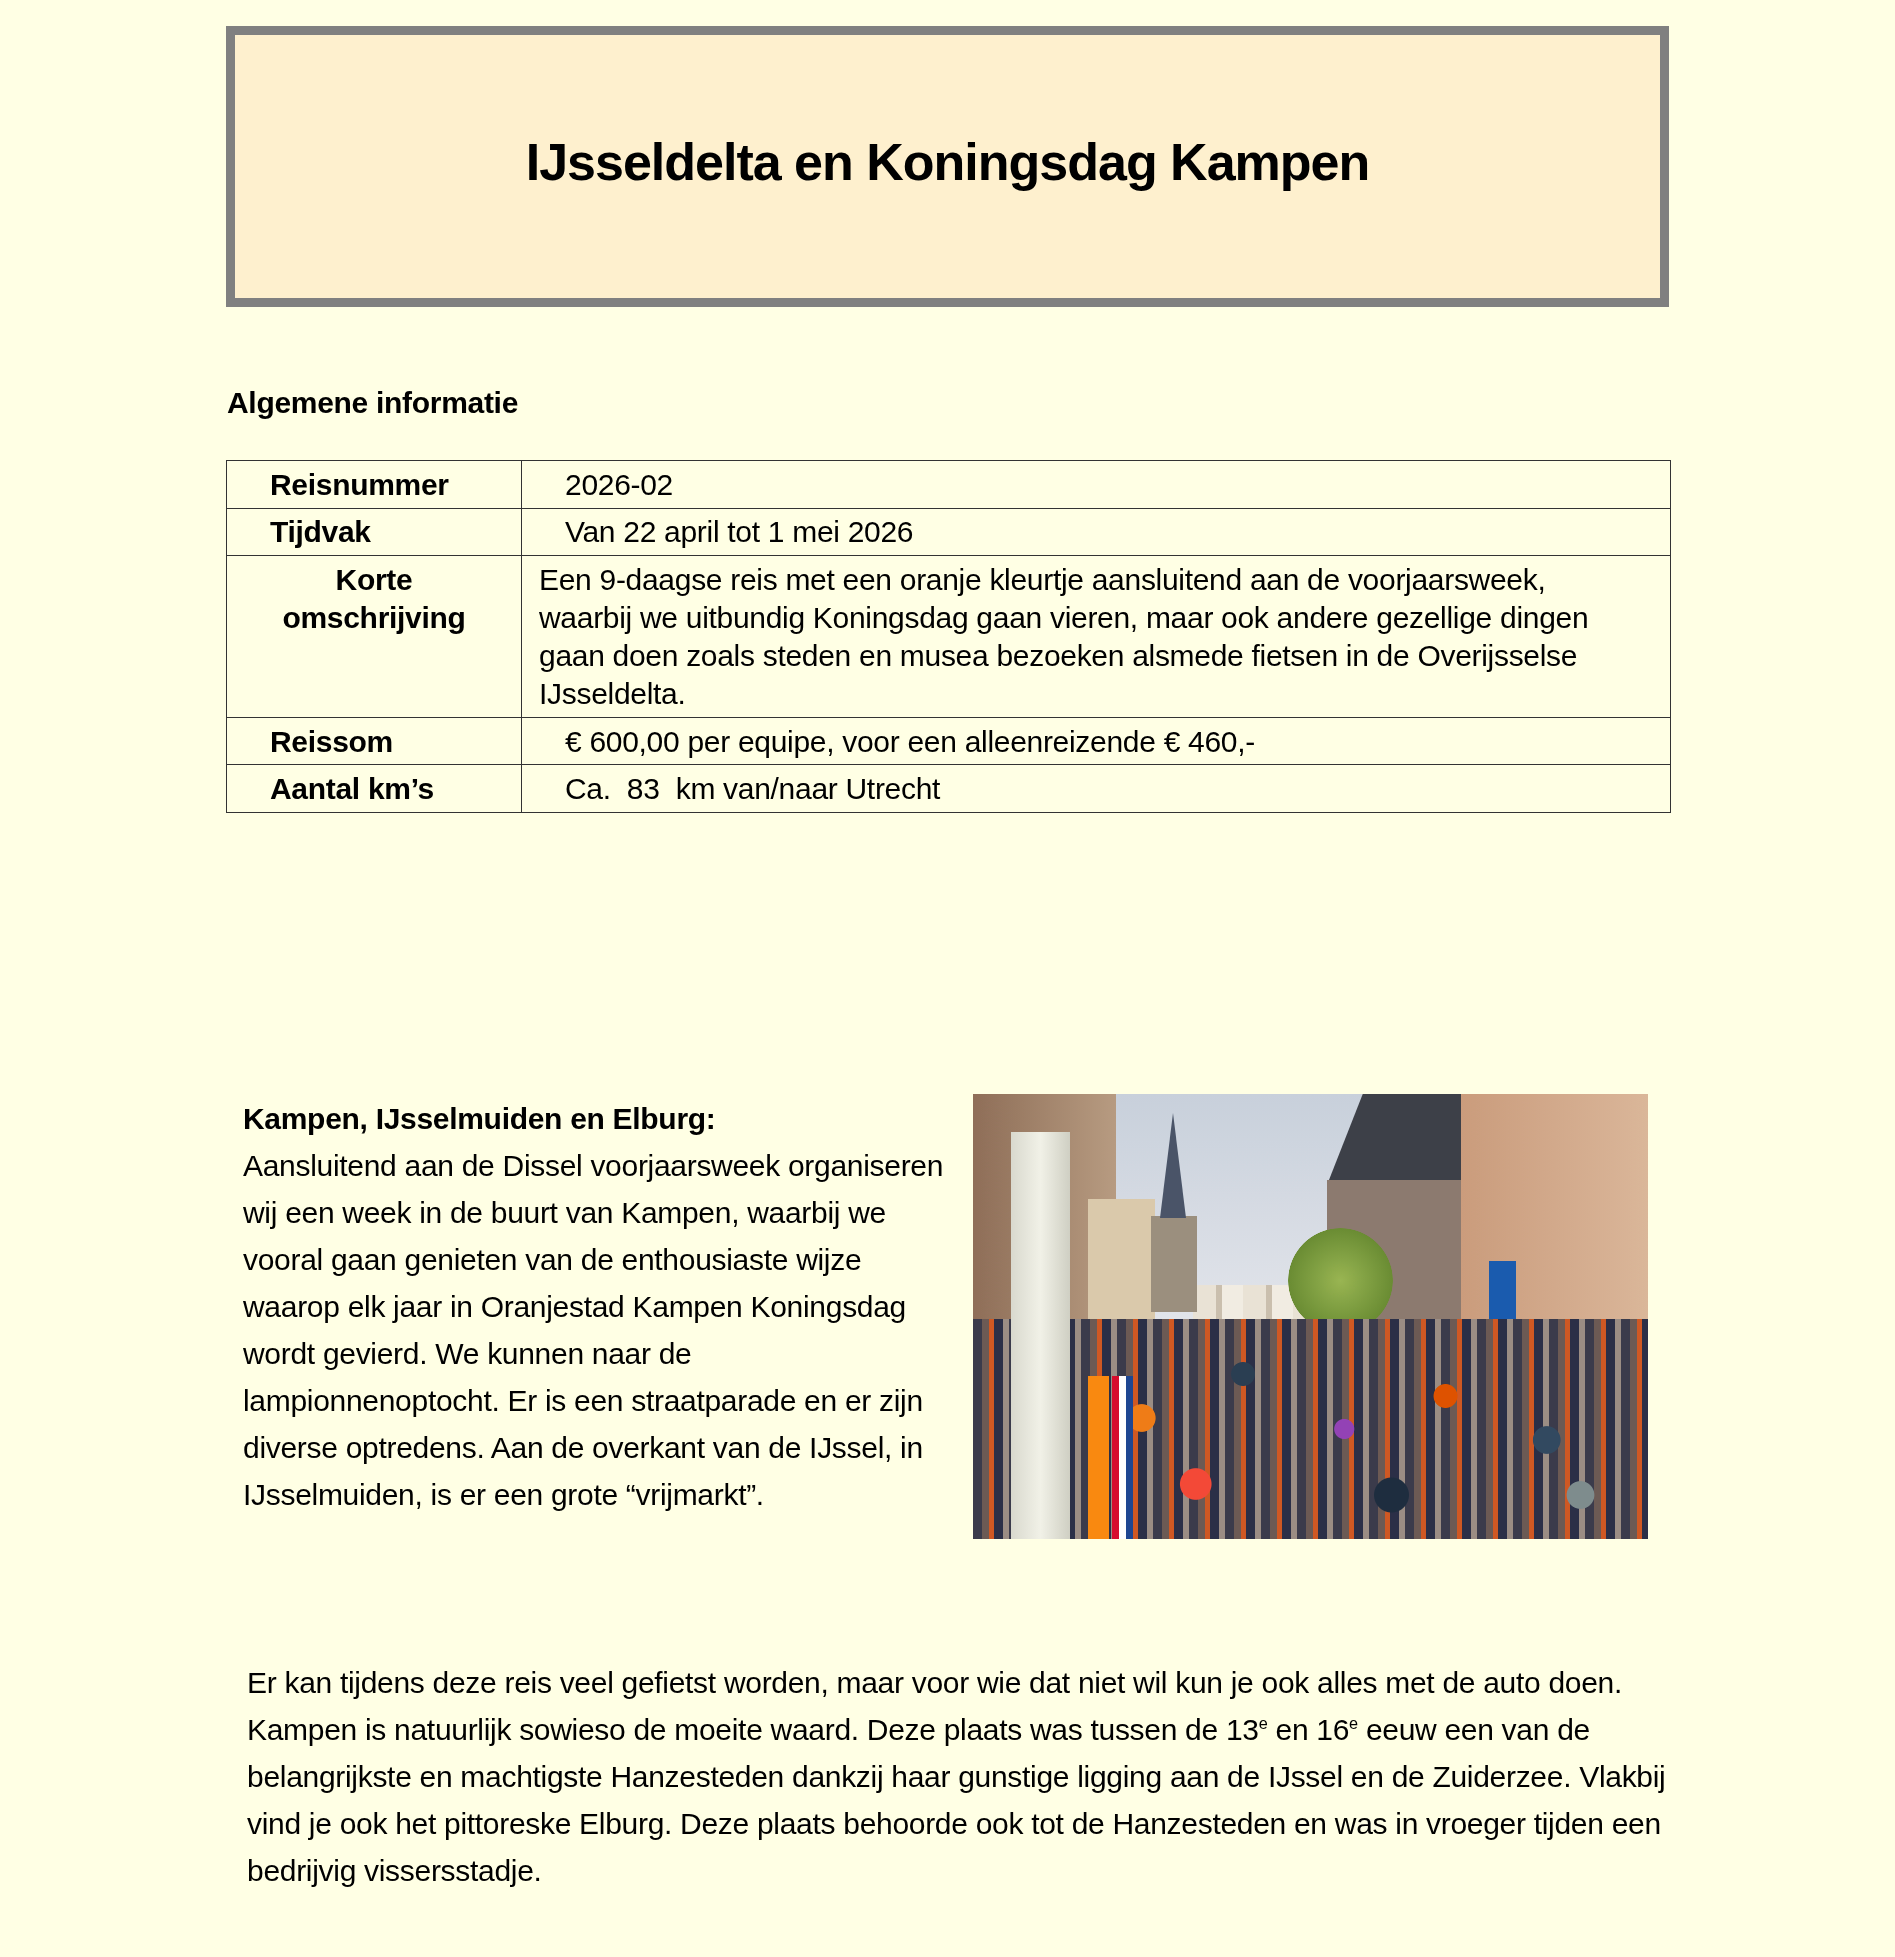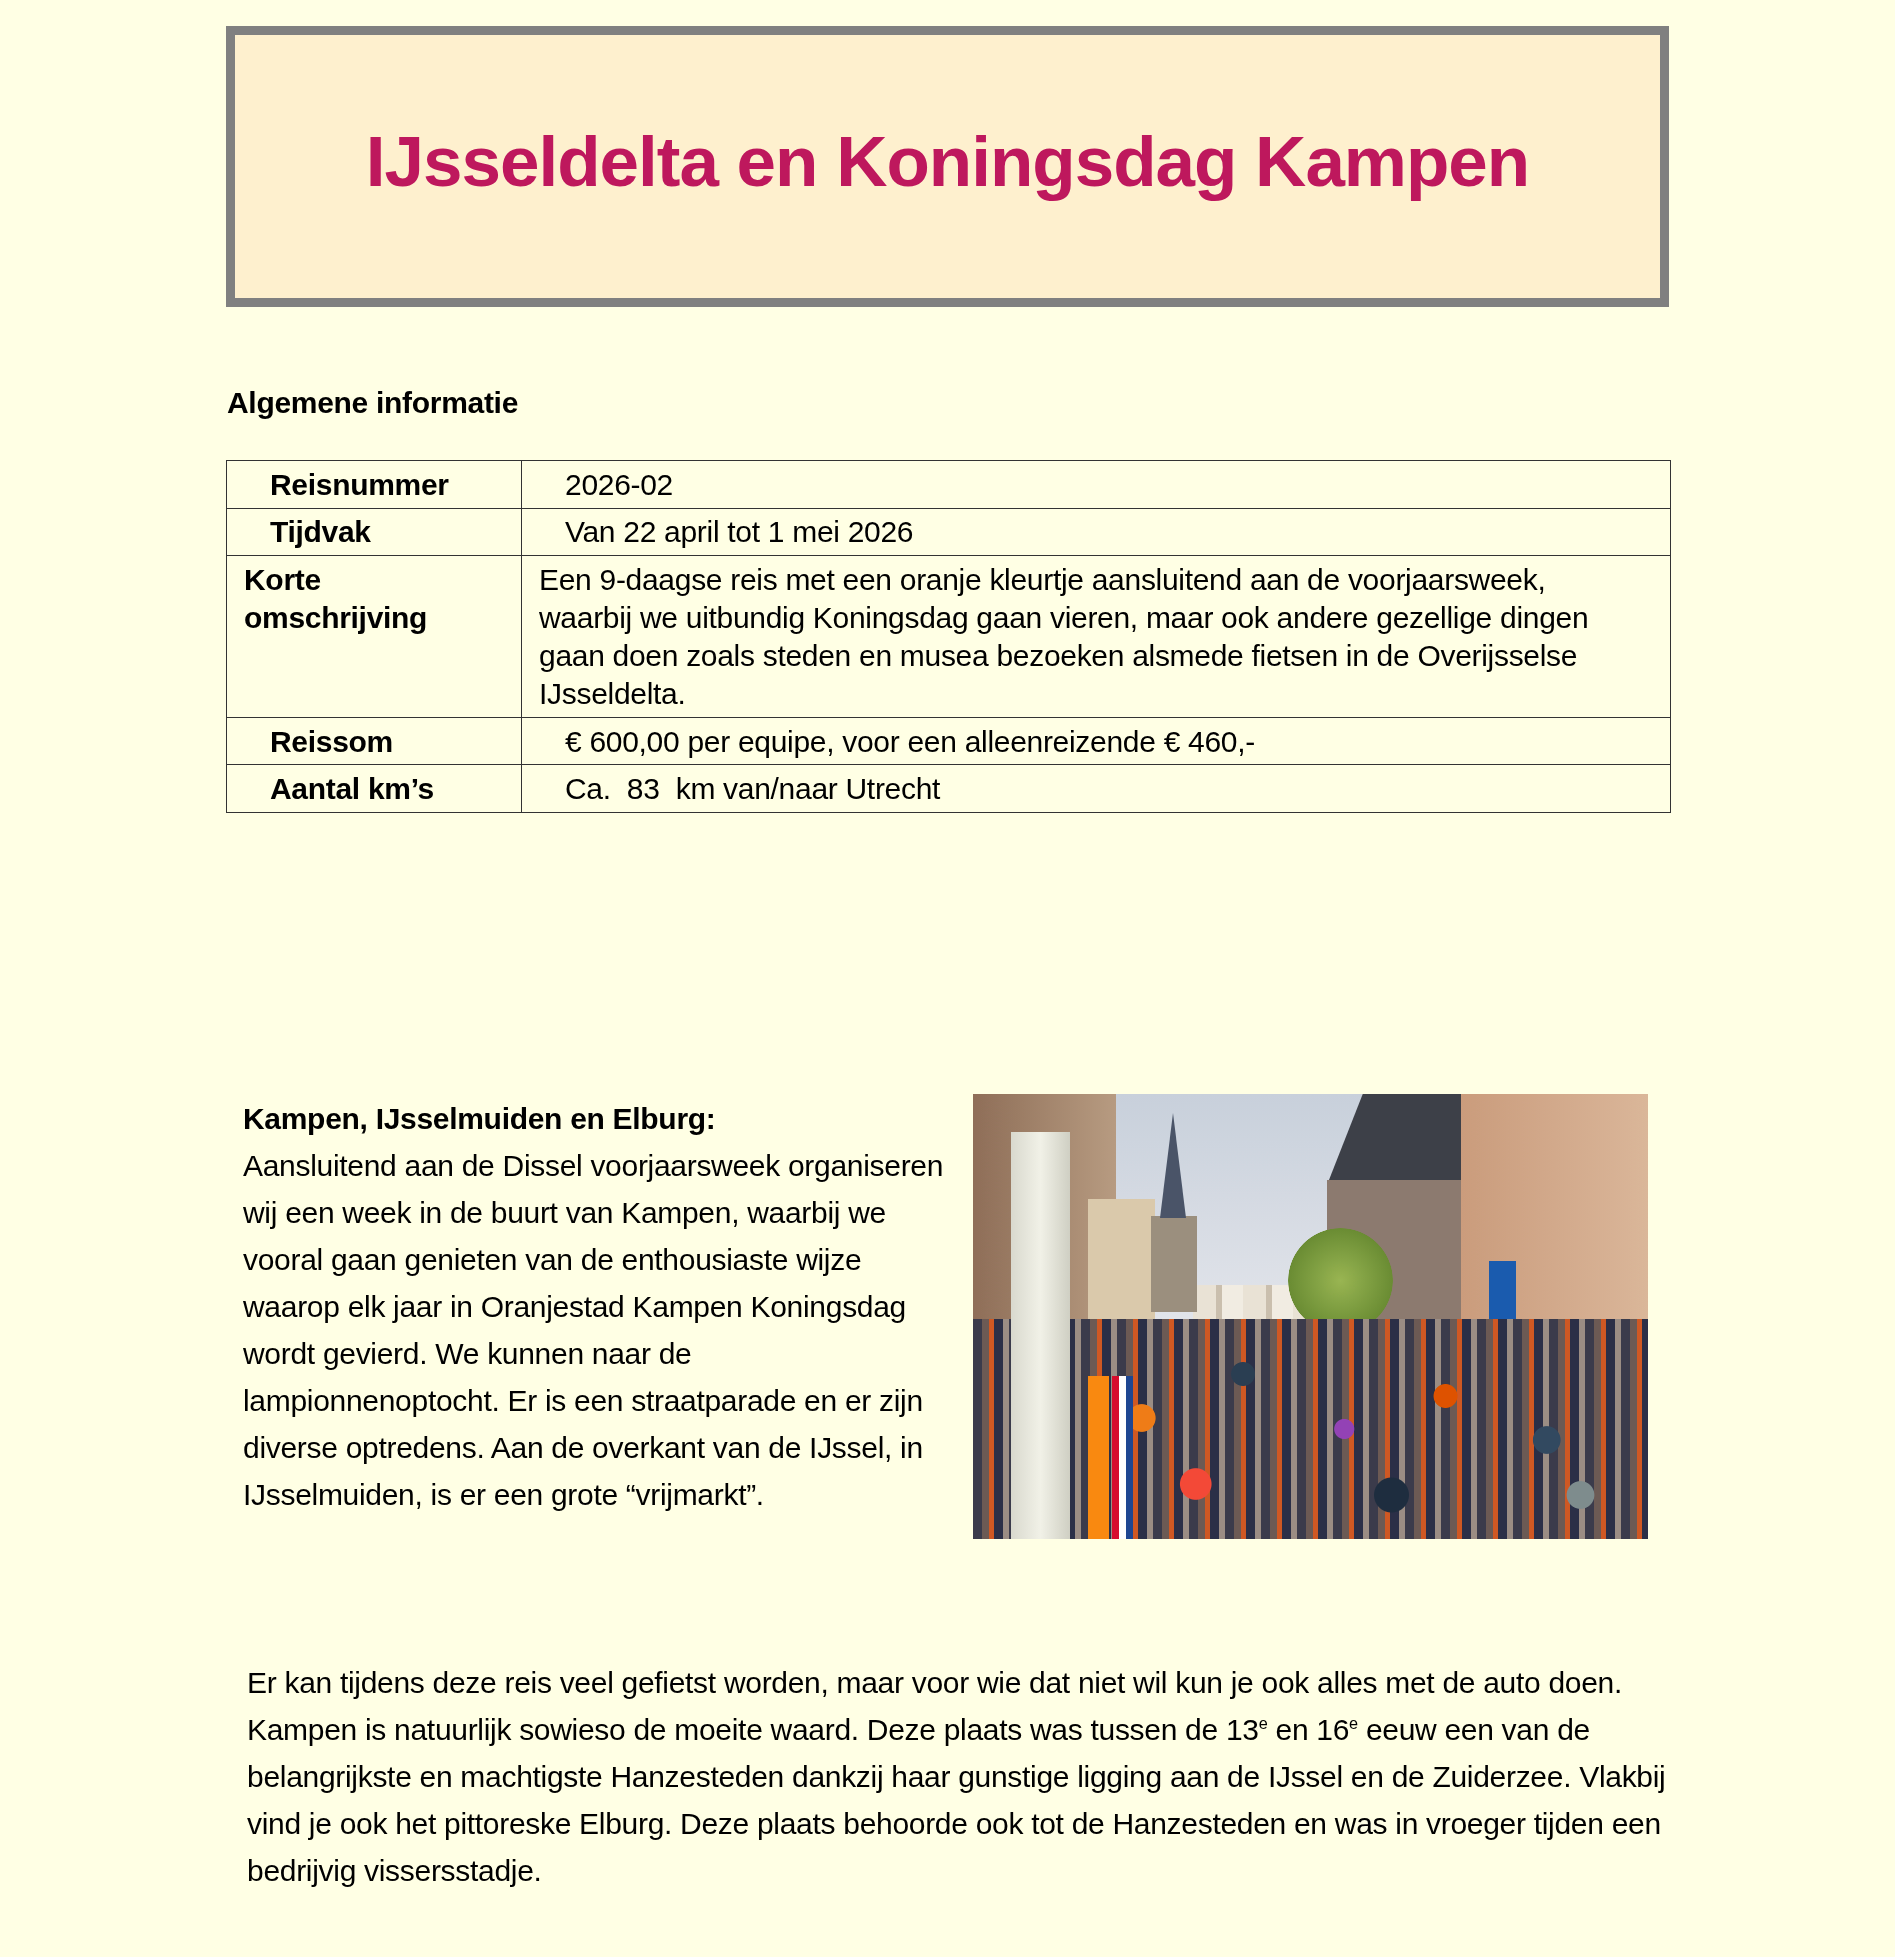--- a/index.html
+++ b/index.html
@@ -11,22 +11,22 @@
     position:relative;
   }
   .title-box {
     position:absolute; left:226px; top:26px; width:1425px; height:263px;
     border:9.6px solid #808080;
     background:#FEF0CE;
     display:flex; align-items:center; justify-content:center;
   }
   .title {
     font-family:"Liberation Sans", sans-serif;
-    font-weight:bold; color:#be185d;
-    font-size:71px; letter-spacing:-1px;
+    font-weight:bold; color:#000000;
+    font-size:52px; letter-spacing:-1px;
     margin:0; padding-bottom:9.6px;
   }
   .section-heading {
     position:absolute; left:227px; top:386px;
     font-weight:bold; font-size:30px; margin:0; letter-spacing:-0.3px;
   }
   table.info {
     position:absolute; left:226px; top:460px; width:1445px;
     border-collapse:collapse; font-size:30px; letter-spacing:-0.3px;
   }
@@ -91,21 +91,21 @@
   <tbody>
       <tr class="single">
     <td class="label">Reisnummer</td>
     <td>2026-02</td>
   </tr>
   <tr class="single">
     <td class="label">Tijdvak</td>
     <td>Van 22 april tot 1 mei 2026</td>
   </tr>
   <tr>
-    <td class="label" style="word-spacing:191px;">Korte omschrijving</td>
+    <td class="label" style="word-spacing:191px;text-align:center;">Korte omschrijving</td>
     <td style="padding-right:29px;">Een 9-daagse reis met een oranje kleurtje aansluitend aan de voorjaarsweek, waarbij we uitbundig Koningsdag gaan vieren, maar ook andere gezellige dingen gaan doen zoals steden en musea bezoeken alsmede fietsen in de Overijsselse IJsseldelta.</td>
   </tr>
   <tr class="single">
     <td class="label">Reissom</td>
     <td>€ 600,00 per equipe, voor een alleenreizende € 460,-</td>
   </tr>
   <tr class="single">
     <td class="label">Aantal km’s</td>
     <td style="white-space:pre;">Ca.  83  km van/naar Utrecht</td>
   </tr>

